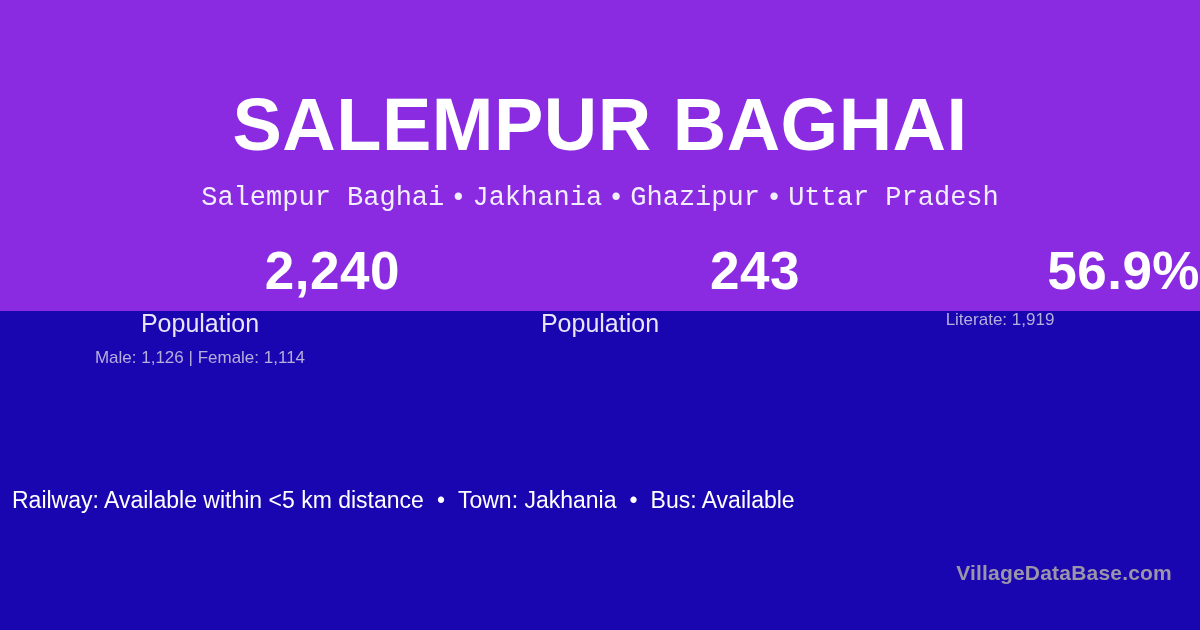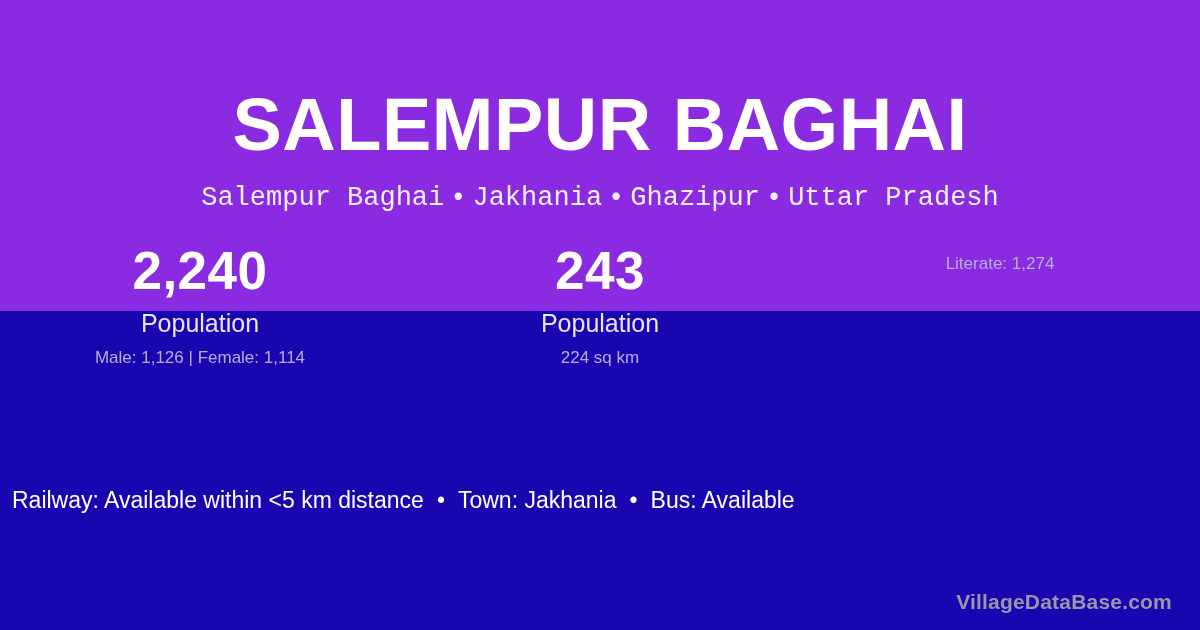--- a/index.html
+++ b/index.html
@@ -90,20 +90,21 @@
   .stat {
     flex: 1 1 0;
     text-align: center;
   }
   .stat-value {
     font-size: 53px;
     font-weight: 700;
     line-height: 1.05;
     color: #ffffff;
     letter-spacing: 0.5px;
+    text-align: right;
   }
   .stat-label {
     margin-top: 11px;
     font-size: 25px;
     font-weight: 400;
     line-height: 1.1;
     color: #e9e4f7;
   }
   .stat-detail {
     margin-top: 12px;
@@ -127,21 +128,21 @@
   .transport .sep {
     display: inline-block;
     padding: 0 13px;
     color: #ffffff;
   }
 
   
   .footer {
     position: absolute;
     right: 28px;
-    top: 589px;
+    top: 560px;
     font-size: 21px;
     font-weight: 700;
     color: #9a95a8;
     letter-spacing: 0.2px;
     line-height: 1.2;
   }
 </style>
 </head>
 <body>
 
@@ -162,25 +163,25 @@
 
     <div class="stat">
       <div class="stat-value">2,240</div>
       <div class="stat-label">Population</div>
       <div class="stat-detail">Male: 1,126 | Female: 1,114</div>
     </div>
 
     <div class="stat">
       <div class="stat-value">243</div>
       <div class="stat-label">Population</div>
-      <div class="stat-detail">224 sq km</div>
     </div>
 
     <div class="stat">
-      <div class="stat-detail">Literate: 1,274</div>
+      <div class="stat-value">56.9%</div>
+      <div class="stat-detail">Literate: 1,919</div>
     </div>
 
   </div>
 
   <div class="transport">
     <span>Railway: Available within &lt;5 km distance</span><span class="sep">•</span><span>Town: Jakhania</span><span class="sep">•</span><span>Bus: Available</span>
   </div>
 
   <div class="footer">VillageDataBase.com</div>
 

